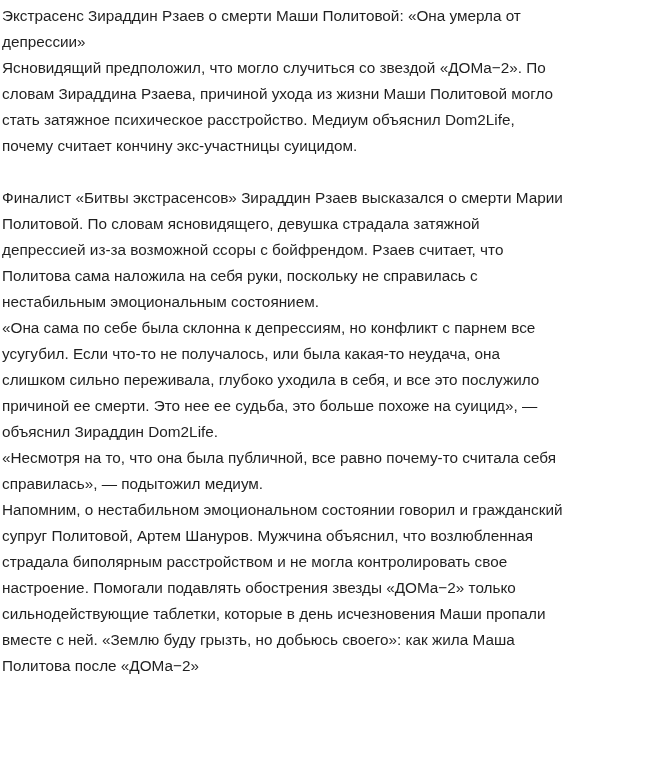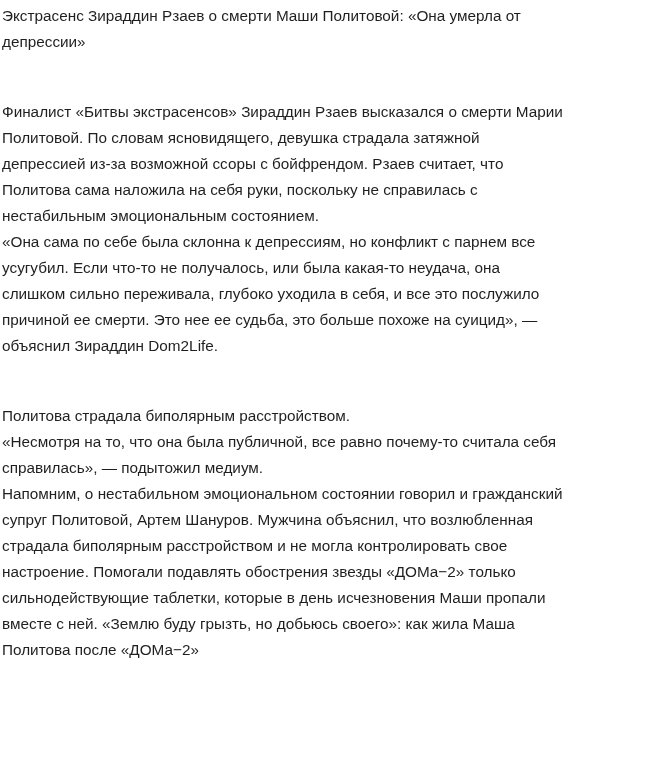--- a/index.html
+++ b/index.html
@@ -29,35 +29,35 @@
   .para {
     margin: 0;
     padding: 0;
     font-size: inherit;
     line-height: inherit;
     font-weight: normal;
     color: inherit;
   }
   
   .gap-before {
-    margin-top: 44px;
+    margin-top: 26px;
   }
 </style>
 </head>
 <body>
 
 <article class="article">
 
   <p class="para">Экстрасенс Зираддин Рзаев о смерти Маши Политовой: «Она умерла от депрессии»</p>
 
+  <p class="para">Ясновидящий предположил, что могло случиться со звездой «ДОМа−2». По словам Зираддина Рзаева, причиной ухода из жизни Маши Политовой могло стать затяжное психическое расстройство. Медиум объяснил Dom2Life, почему считает кончину экс-участницы суицидом.</p>
 
   <p class="para gap-before">Финалист «Битвы экстрасенсов» Зираддин Рзаев высказался о смерти Марии Политовой. По словам ясновидящего, девушка страдала затяжной депрессией из-за возможной ссоры с бойфрендом. Рзаев считает, что Политова сама наложила на себя руки, поскольку не справилась с нестабильным эмоциональным состоянием.</p>
 
   <p class="para">«Она сама по себе была склонна к депрессиям, но конфликт с парнем все усугубил. Если что-то не получалось, или была какая-то неудача, она слишком сильно переживала, глубоко уходила в себя, и все это послужило причиной ее смерти. Это нее ее судьба, это больше похоже на суицид», — объяснил Зираддин Dom2Life.</p>
 
 
-  <p class="para gap-before">Политова страдала биполярным расстройством.</p>
 
   <p class="para">«Несмотря на то, что она была публичной, все равно почему-то считала себя справилась», — подытожил медиум.</p>
 
   <p class="para">Напомним, о нестабильном эмоциональном состоянии говорил и гражданский супруг Политовой, Артем Шануров. Мужчина объяснил, что возлюбленная страдала биполярным расстройством и не могла контролировать свое настроение. Помогали подавлять обострения звезды «ДОМа−2» только сильнодействующие таблетки, которые в день исчезновения Маши пропали вместе с ней. «Землю буду грызть, но добьюсь своего»: как жила Маша Политова после «ДОМа−2»</p>
 
 </article>
 
 </body></html>

